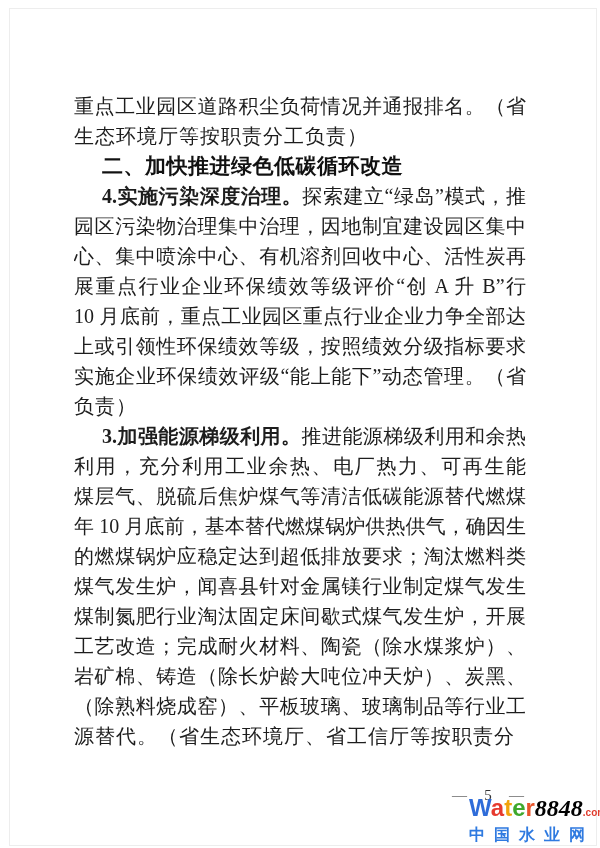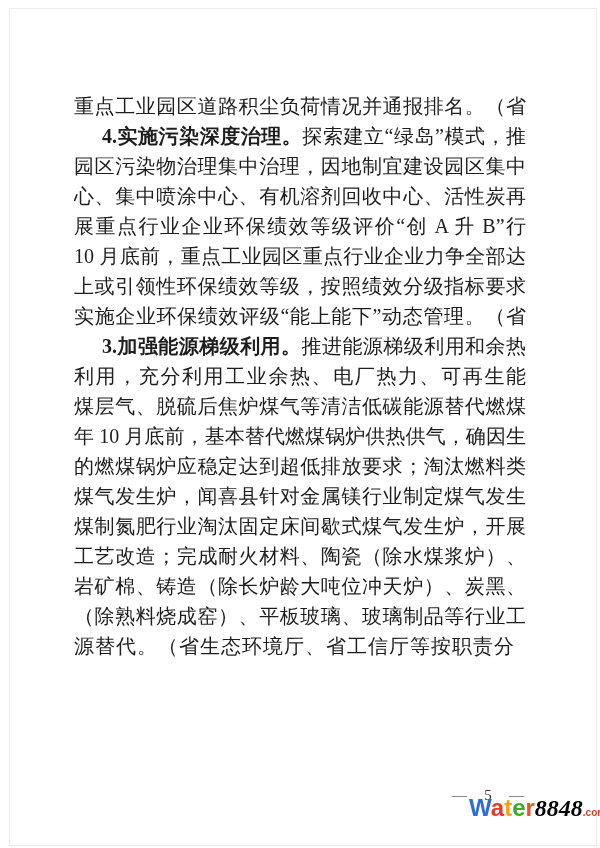--- a/index.html
+++ b/index.html
@@ -50,27 +50,30 @@
 </style>
 </head>
 <body>
 
 <div class="page">
   <div class="page-frame"></div>
 
   <div class="doc-body">
 
   <div class="line justify"><span class="seg-body">重点工业园区道路积尘负荷情况并通报排名。（省交通厅、省</span></div>
+      <div class="line left"><span class="seg-body">生态环境厅等按职责分工负责）</span></div>
+      <div class="line left indent"><span class="seg-heading">二、加快推进绿色低碳循环改造</span></div>
       <div class="line justify indent"><span class="seg-lead">4.实施污染深度治理。</span><span class="seg-body">探索建立“绿岛”模式，推进工业</span></div>
       <div class="line justify"><span class="seg-body">园区污染物治理集中治理，因地制宜建设园区集中供热供气中</span></div>
       <div class="line justify"><span class="seg-body">心、集中喷涂中心、有机溶剂回收中心、活性炭再生中心。开</span></div>
       <div class="line justify"><span class="seg-body">展重点行业企业环保绩效等级评价“创 A 升 B”行动，2024 年</span></div>
       <div class="line justify"><span class="seg-body">10 月底前，重点工业园区重点行业企业力争全部达到 B 级及以</span></div>
       <div class="line justify"><span class="seg-body">上或引领性环保绩效等级，按照绩效分级指标要求严格监管，</span></div>
       <div class="line justify"><span class="seg-body">实施企业环保绩效评级“能上能下”动态管理。（省生态环境厅</span></div>
+      <div class="line left"><span class="seg-body">负责）</span></div>
       <div class="line justify indent"><span class="seg-lead">3.加强能源梯级利用。</span><span class="seg-body">推进能源梯级利用和余热余压回收</span></div>
       <div class="line justify"><span class="seg-body">利用，充分利用工业余热、电厂热力、可再生能源、天然气、</span></div>
       <div class="line justify"><span class="seg-body">煤层气、脱硫后焦炉煤气等清洁低碳能源替代燃煤设施，2024</span></div>
       <div class="line justify"><span class="seg-body">年 10 月底前，基本替代燃煤锅炉供热供气，确因生产需要保留</span></div>
       <div class="line justify"><span class="seg-body">的燃煤锅炉应稳定达到超低排放要求；淘汰燃料类独立分散式</span></div>
       <div class="line justify"><span class="seg-body">煤气发生炉，闻喜县针对金属镁行业制定煤气发生炉淘汰计划;</span></div>
       <div class="line justify"><span class="seg-body">煤制氮肥行业淘汰固定床间歇式煤气发生炉，开展新型煤气化</span></div>
       <div class="line justify"><span class="seg-body">工艺改造；完成耐火材料、陶瓷（除水煤浆炉）、锻造和压延、</span></div>
       <div class="line justify"><span class="seg-body">岩矿棉、铸造（除长炉龄大吨位冲天炉）、炭黑、炭素、氧化铝</span></div>
       <div class="line justify"><span class="seg-body">（除熟料烧成窑）、平板玻璃、玻璃制品等行业工业炉窑清洁能</span></div>
@@ -80,14 +83,15 @@
   <div class="page-num">
     <span class="dash">—</span>
     <span class="num">5</span>
     <span class="dash">—</span>
   </div>
 
   <div class="watermark">
     <div class="wm-line1">
       <span><span style="color: rgb(46, 108, 217);">W</span><span style="color: rgb(230, 58, 46);">a</span><span style="color: rgb(242, 163, 12);">t</span><span style="color: rgb(63, 168, 44);">e</span><span style="color: rgb(232, 84, 42);">r</span></span><span class="wm-8848" style="color: #000000;">8848</span><span class="wm-com" style="color: rgb(224, 60, 45);">.com</span>
     </div>
+    <div class="wm-line2" style="color: rgb(47, 122, 224);">中国水业网</div>
   </div>
 </div>
 
 </body></html>

